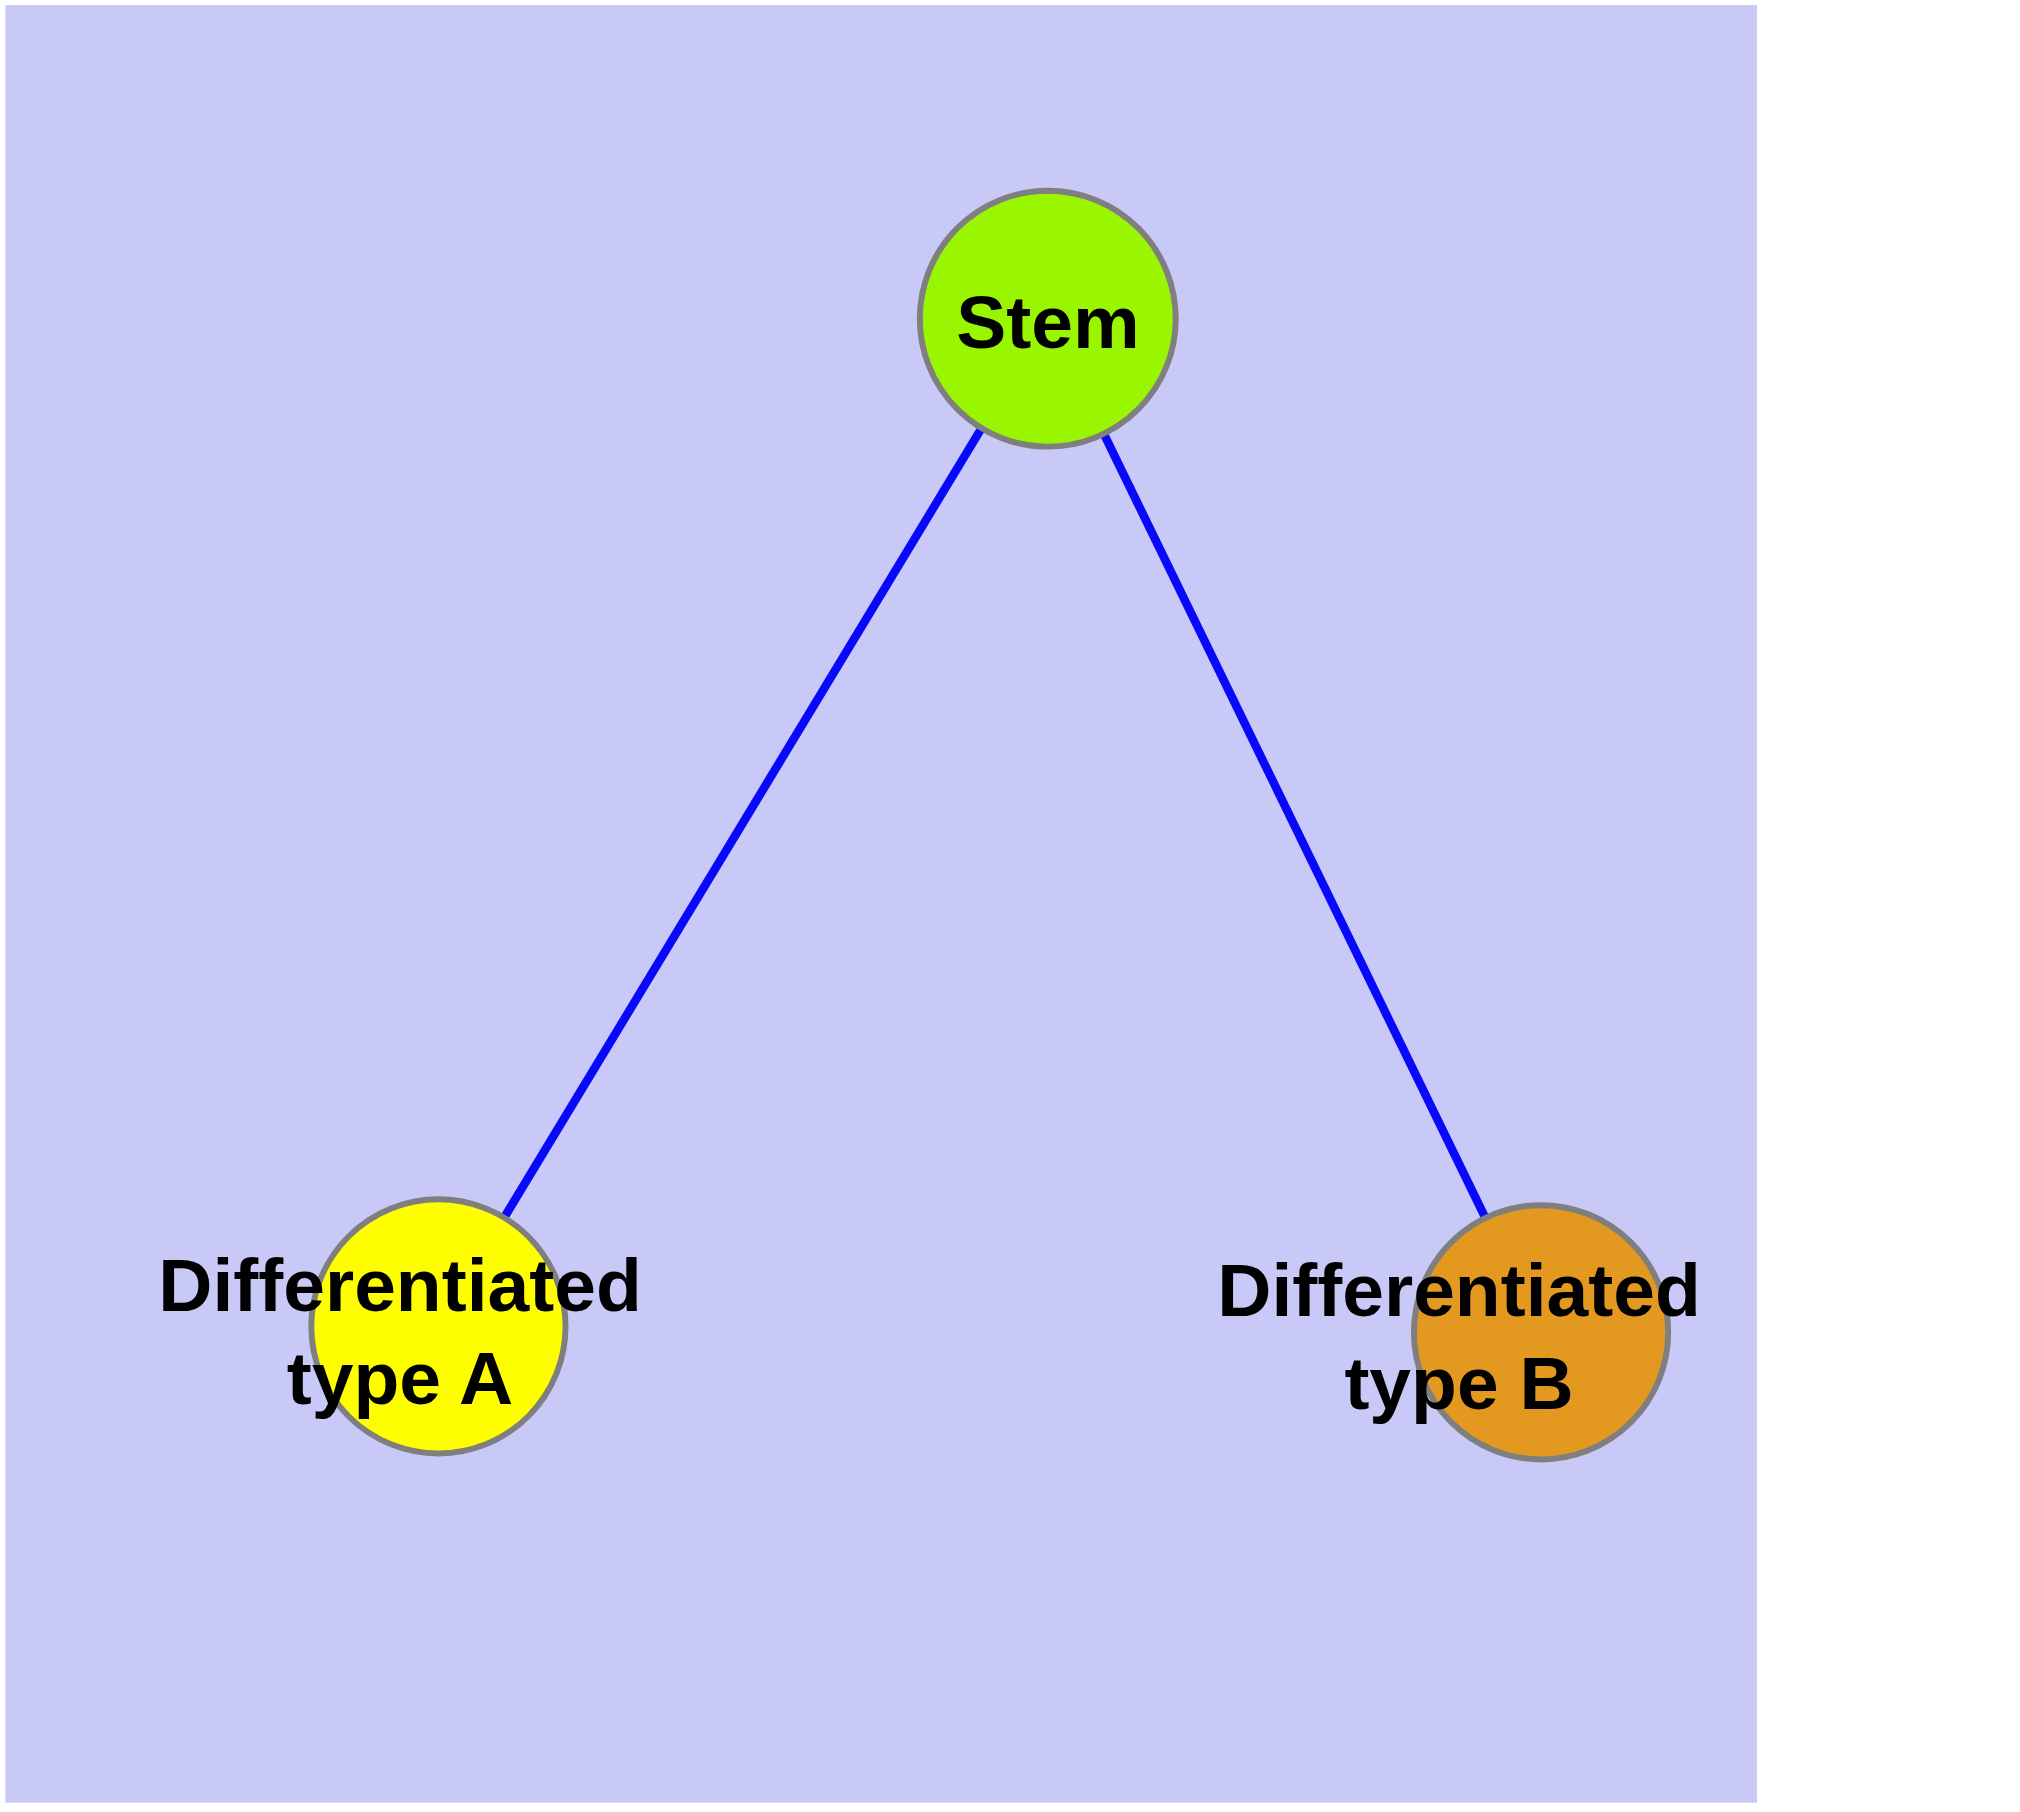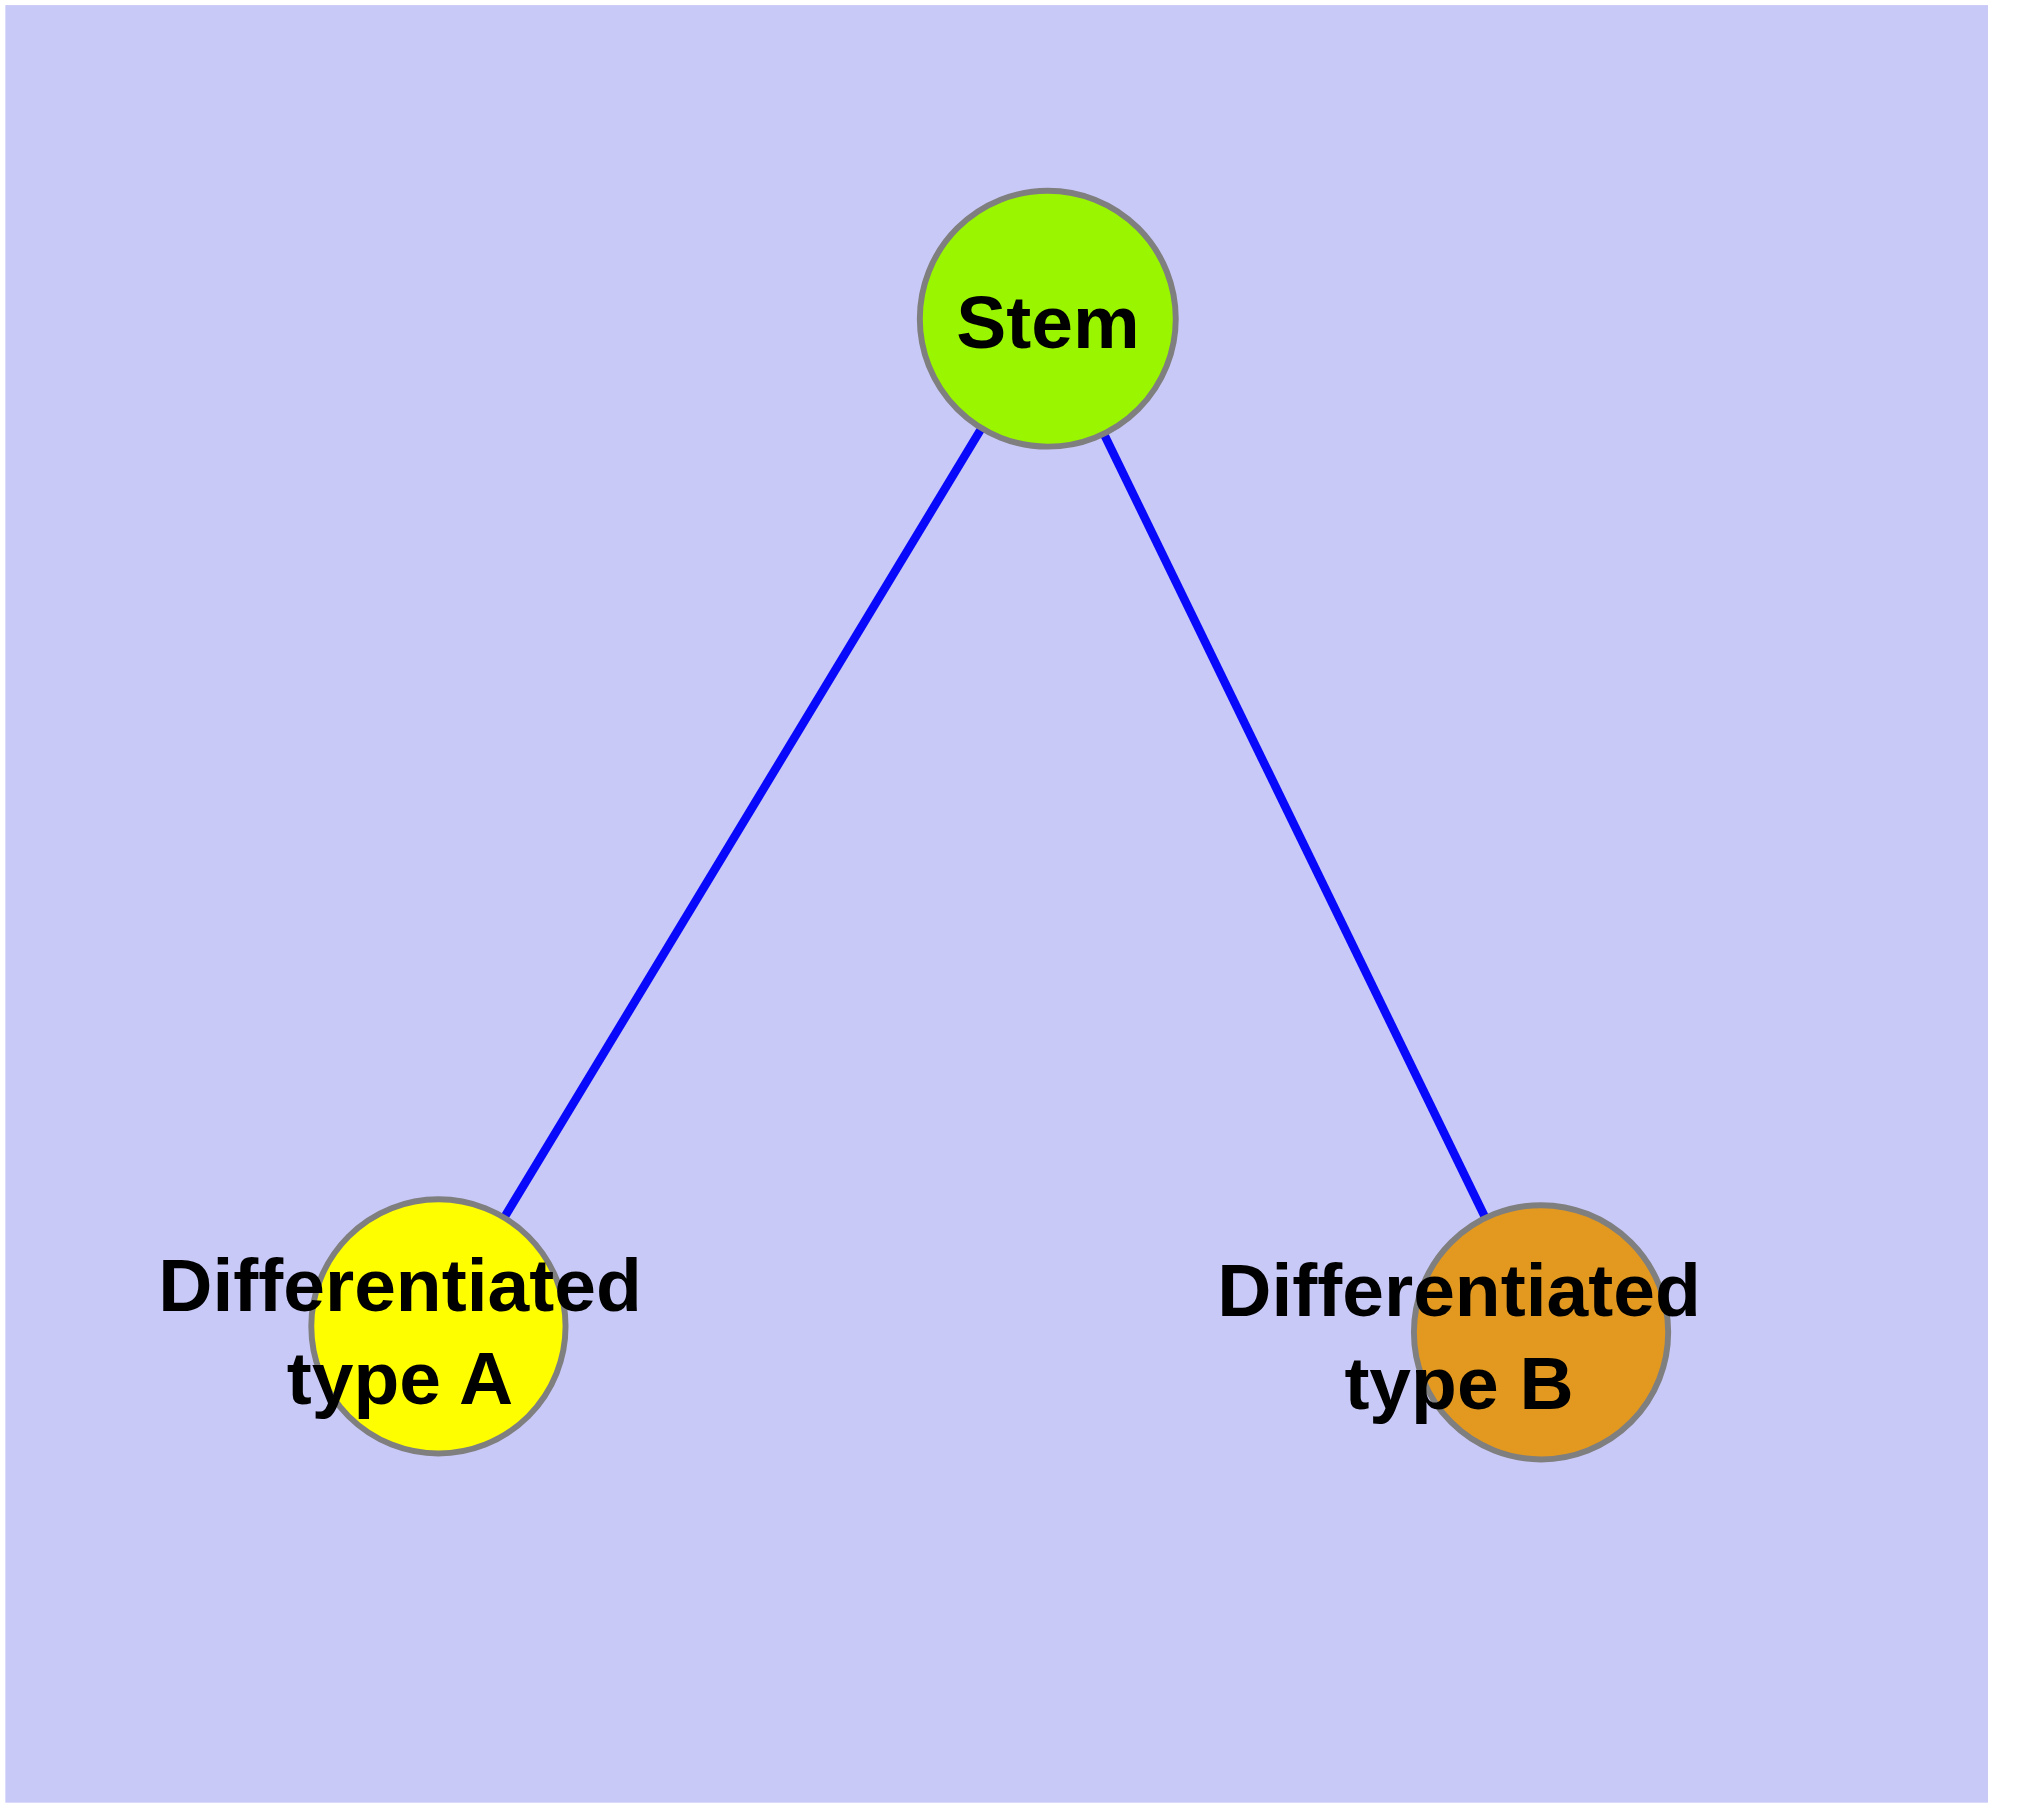--- a/index.html
+++ b/index.html
@@ -3,21 +3,21 @@
 <meta charset="utf-8">
 <style>
   html, body {
     margin: 0;
     padding: 0;
     background: #ffffff;
     font-family: "Liberation Sans", sans-serif;
   }
   .page {
     position: relative;
-    width: 1988px;
+    width: 1757px;
     height: 1812px;
     background: #ffffff;
     overflow: hidden;
   }
   .diagram-svg {
     position: absolute;
     left: 0;
     top: 0;
     width: 2021px;
     height: 1812px;

